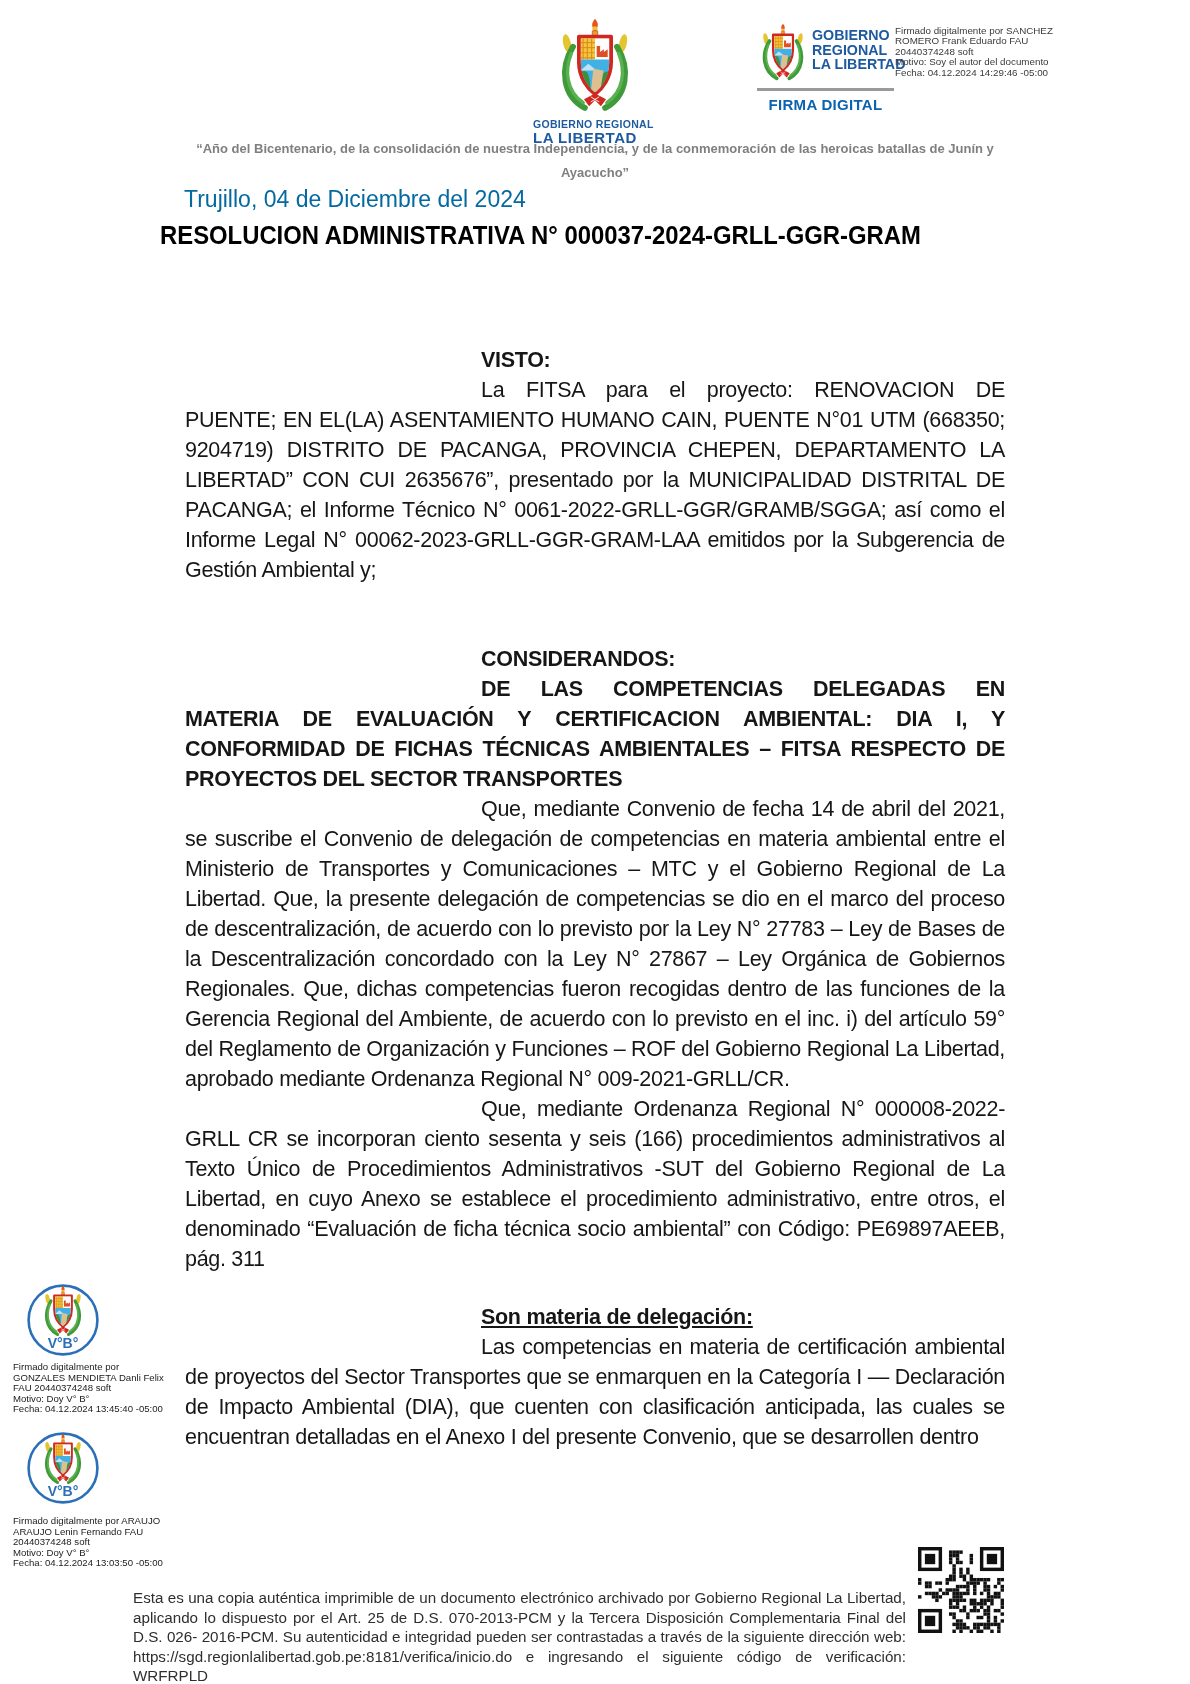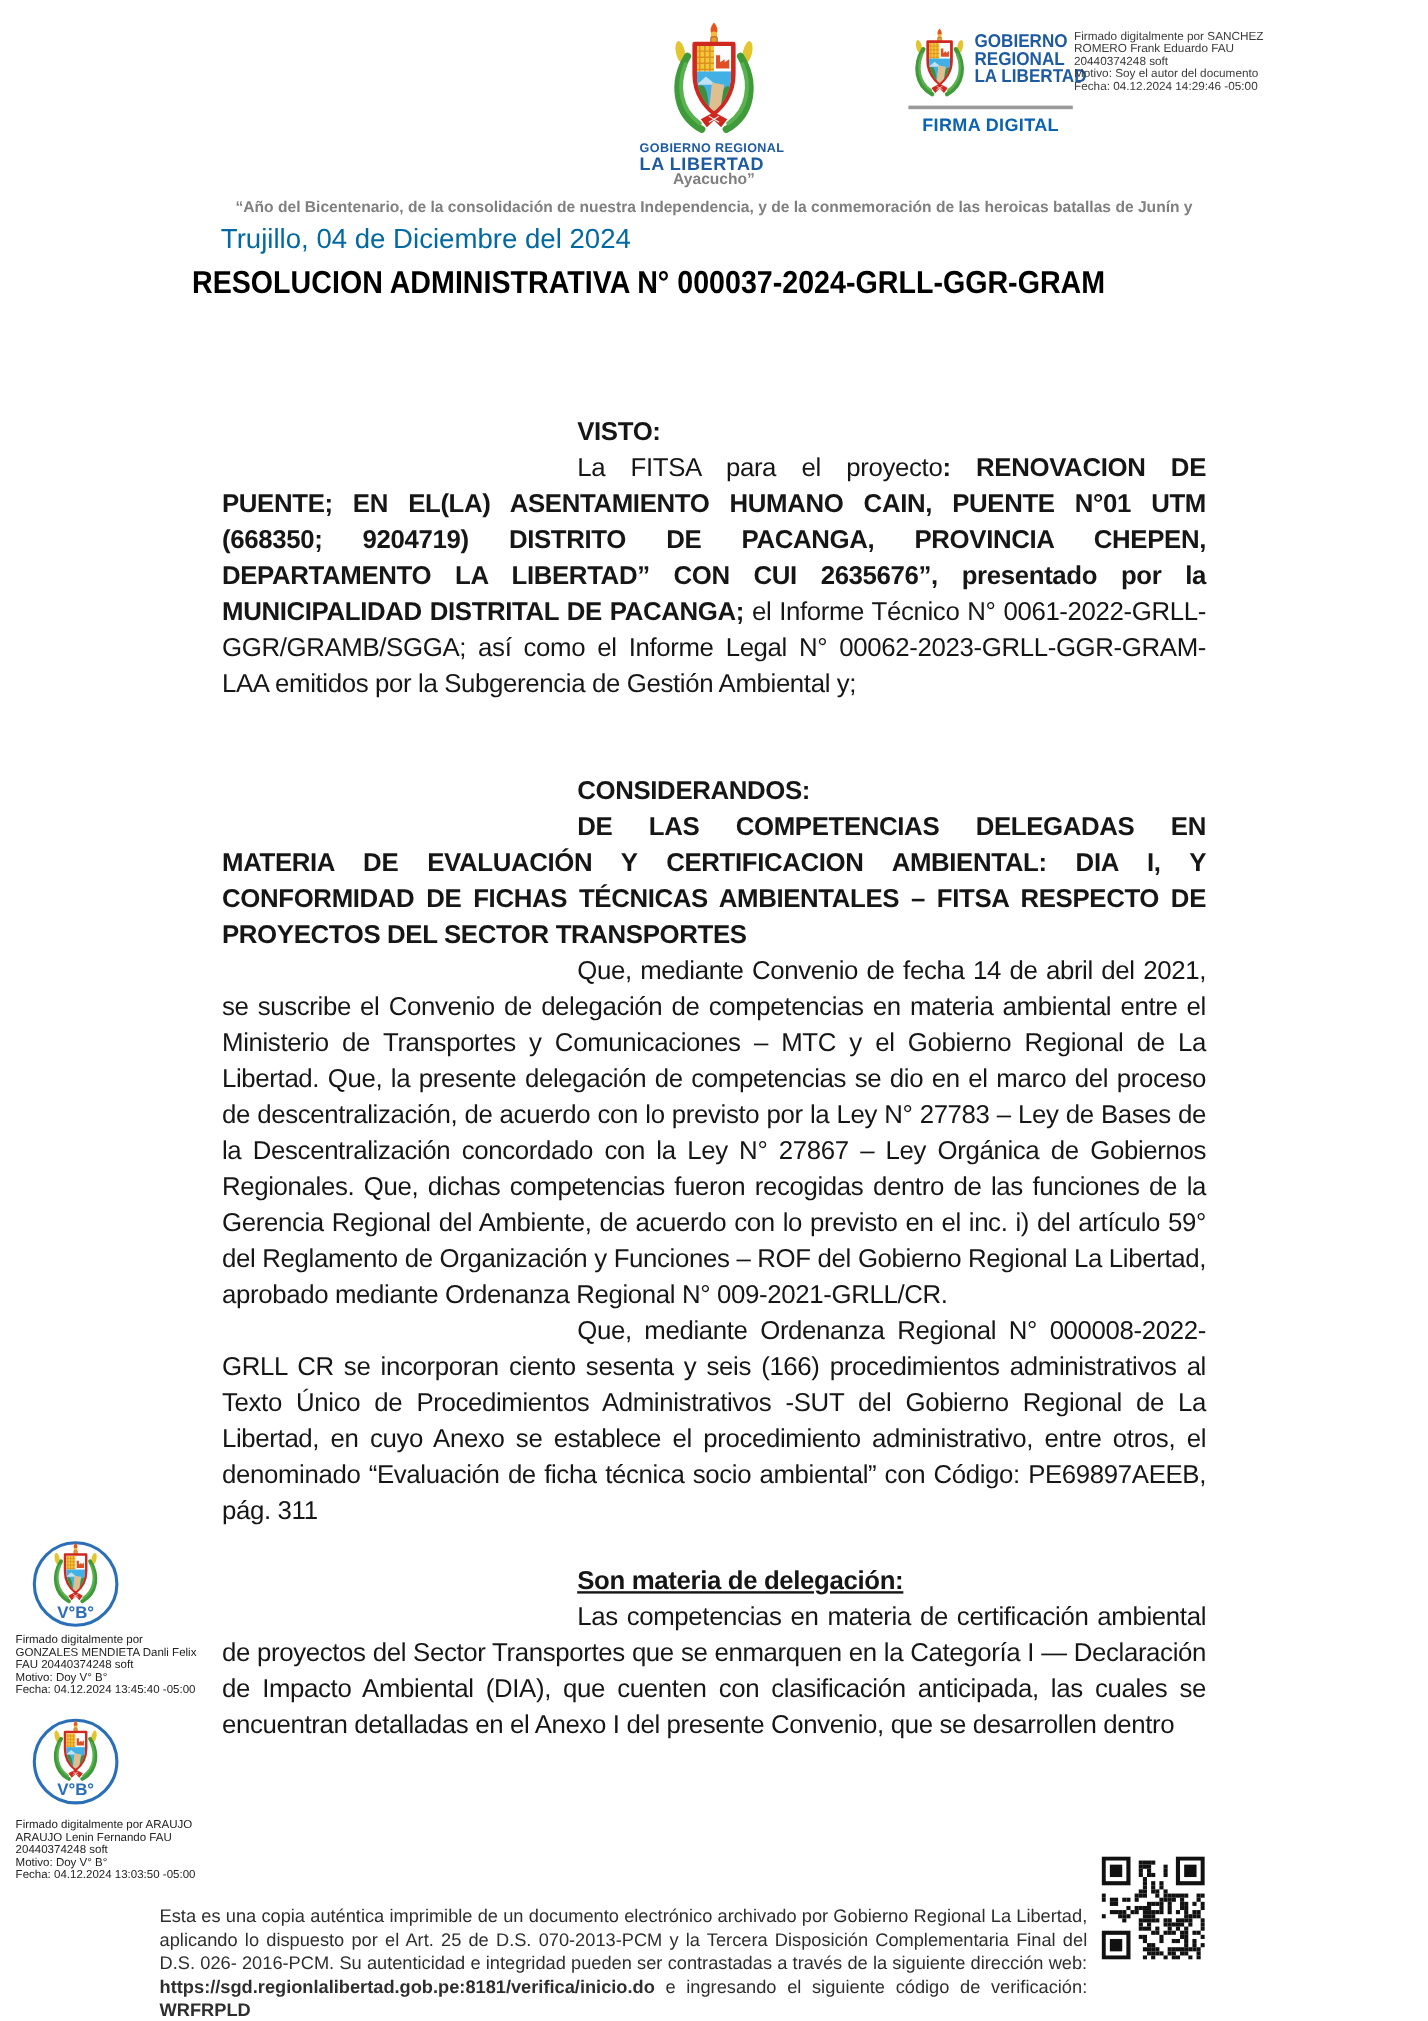--- a/index.html
+++ b/index.html
@@ -32,21 +32,21 @@
   
   .city-date{position:absolute;left:160px;top:186px;font-size:23px;color:#0369a1;margin-left:24px;}
   .doc-title{position:absolute;left:160px;top:220px;font-size:26.5px;font-weight:bold;color:#000;
              transform:scaleX(.9);transform-origin:left top;white-space:nowrap;}
 
   
   .body{position:absolute;left:185px;top:345px;width:820px;font-size:21.5px;line-height:30px;
         letter-spacing:-.3px;text-align:justify;color:#161616;}
   .body p{margin:0;text-indent:296px;}
   .h-tab{font-weight:bold;margin:0 0 0 296px;}
-  .b{font-weight:bold;}
+  .b{font-weight:normal;}
   .p1{margin-top:26px;}
   .h-cons{margin-top:59px;}
   .p2b{margin-top:25px;font-weight:bold;}
   .p3{margin-top:25px;}
   .p4{margin-top:22px;}
   .h-sub{margin-top:28px;text-decoration:underline;}
   .p5{margin-top:33px;}
 
   
   .stamp{position:absolute;z-index:1;}
@@ -125,22 +125,22 @@
 
   <div class="sig-top">
     <div>Firmado digitalmente por SANCHEZ</div>
     <div>ROMERO Frank Eduardo FAU</div>
     <div>20440374248 soft</div>
     <div>Motivo: Soy el autor del documento</div>
     <div>Fecha: 04.12.2024 14:29:46 -05:00</div>
   </div>
 
   <div class="motto">
+    <div>“Año del Bicentenario, de la consolidación de nuestra Independencia, y de la conmemoración de las heroicas batallas de Junín y</div>
     <div>Ayacucho”</div>
-    <div>“Año del Bicentenario, de la consolidación de nuestra Independencia, y de la conmemoración de las heroicas batallas de Junín y</div>
   </div>
 
   <div class="city-date">Trujillo, 04 de Diciembre del 2024</div>
   <div class="doc-title">RESOLUCION ADMINISTRATIVA N° 000037-2024-GRLL-GGR-GRAM</div>
 
   <div class="body">
     <div class="h-tab">VISTO:</div>
     <p class="p1"><span>La FITSA para el proyecto</span><span class="b">: RENOVACION DE PUENTE; EN EL(LA) ASENTAMIENTO HUMANO CAIN, PUENTE N°01 UTM (668350; 9204719) DISTRITO DE PACANGA, PROVINCIA CHEPEN, DEPARTAMENTO LA LIBERTAD” CON CUI 2635676”, presentado por la MUNICIPALIDAD DISTRITAL DE PACANGA;</span><span> el Informe Técnico N° 0061-2022-GRLL-GGR/GRAMB/SGGA; así como el Informe Legal N° 00062-2023-GRLL-GGR-GRAM-LAA emitidos por la Subgerencia de Gestión Ambiental y;</span></p>
 
     <div class="h-tab h-cons">CONSIDERANDOS:</div>

